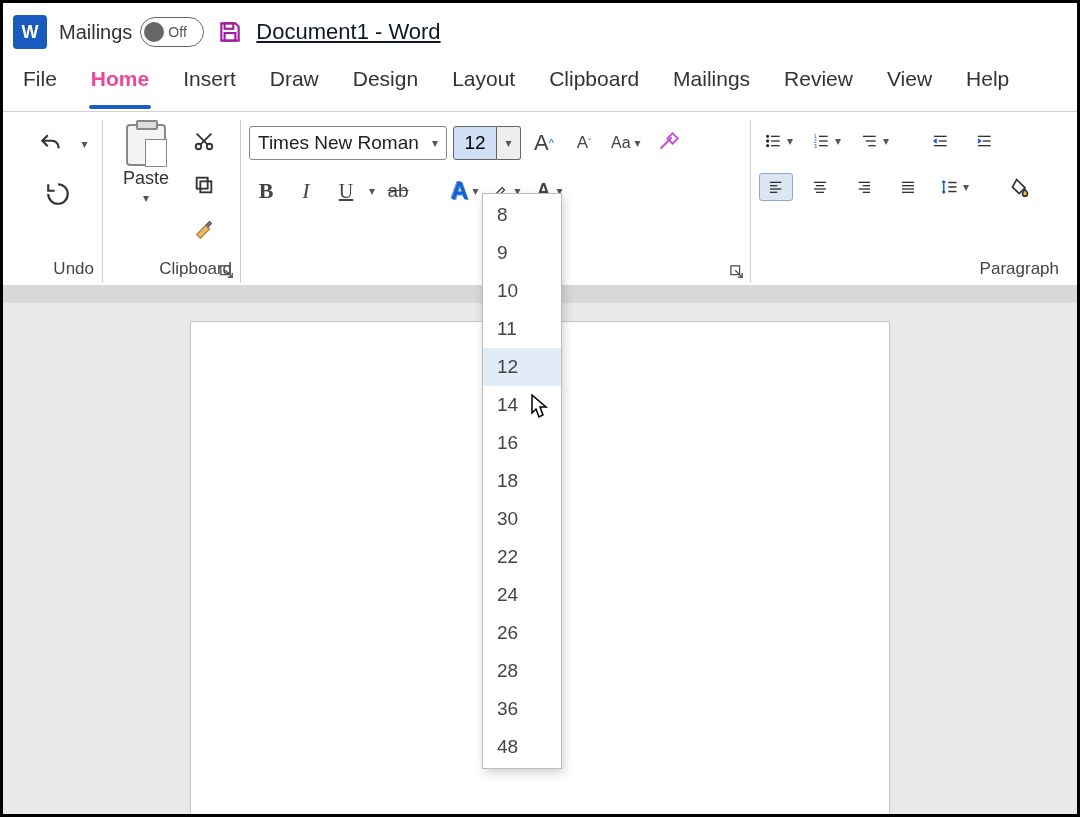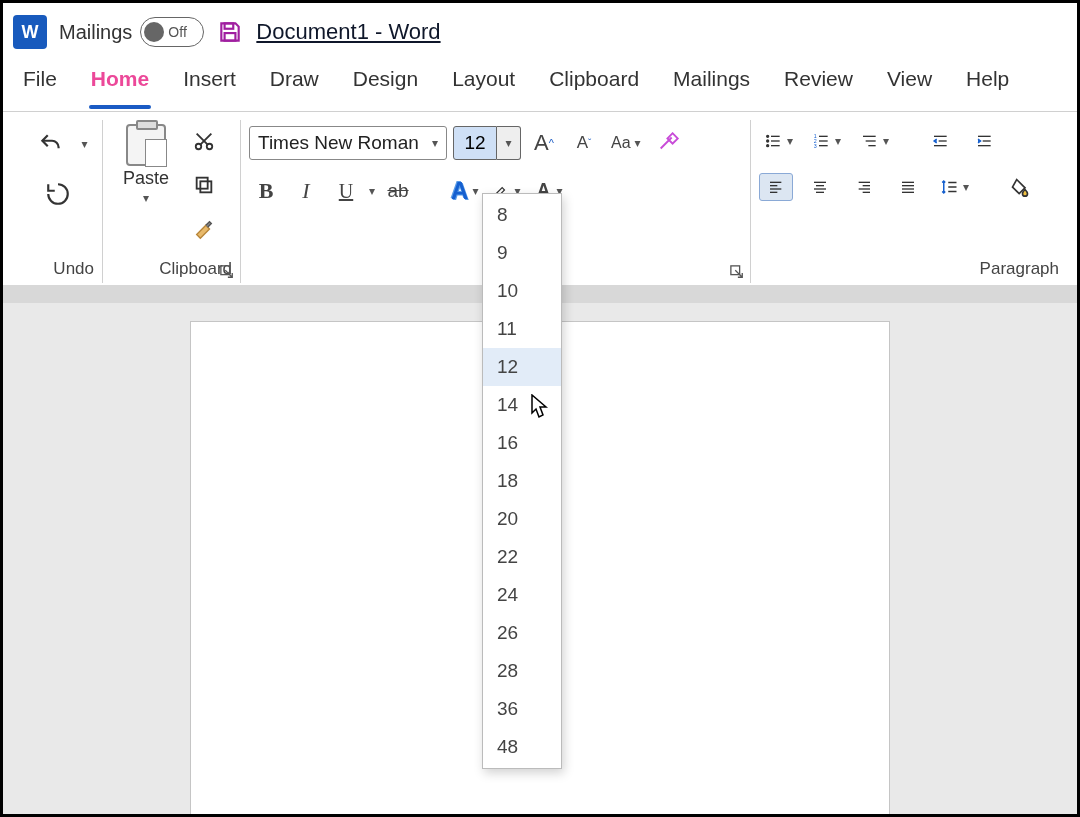--- a/index.html
+++ b/index.html
@@ -377,21 +377,21 @@
 
 <div class="size-dropdown" id="size-dropdown">
     <div class="opt">8</div>
     <div class="opt">9</div>
     <div class="opt">10</div>
     <div class="opt">11</div>
     <div class="opt sel">12</div>
     <div class="opt">14</div>
     <div class="opt">16</div>
     <div class="opt">18</div>
-    <div class="opt">20</div>
+    <div class="opt">30</div>
     <div class="opt">22</div>
     <div class="opt">24</div>
     <div class="opt">26</div>
     <div class="opt">28</div>
     <div class="opt">36</div>
     <div class="opt">48</div>
   </div>
 
 <div class="cursor-arrow">
   <svg width="20" height="26" viewBox="0 0 20 26">

